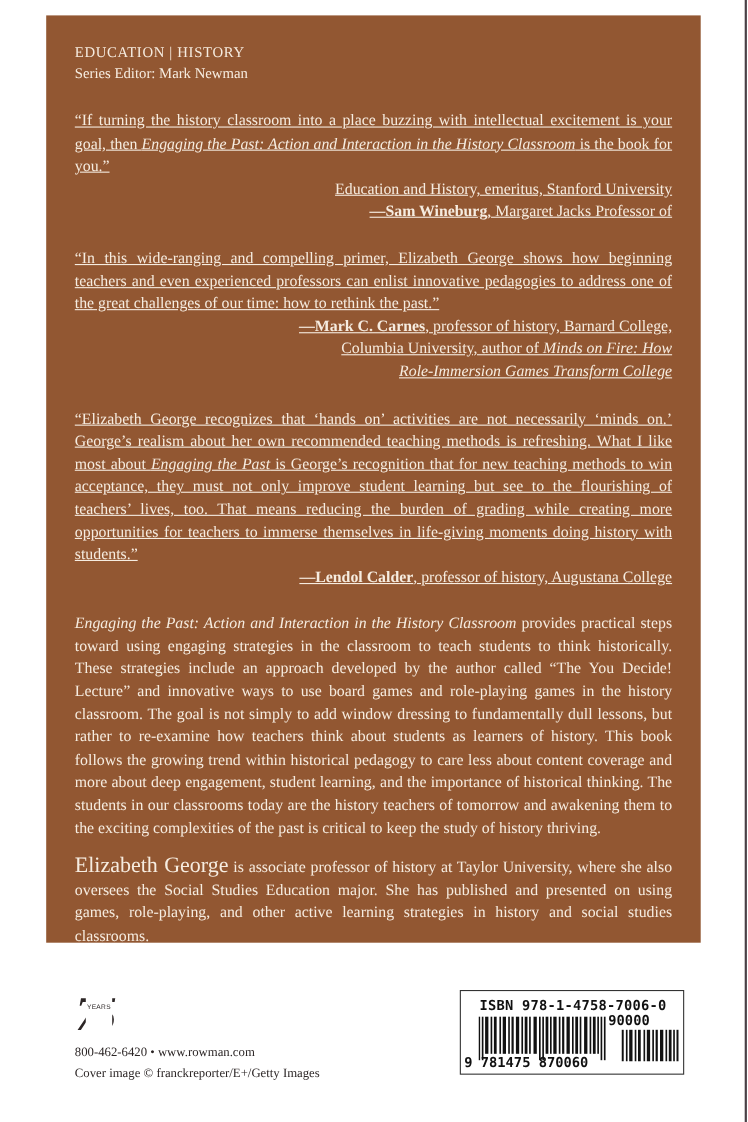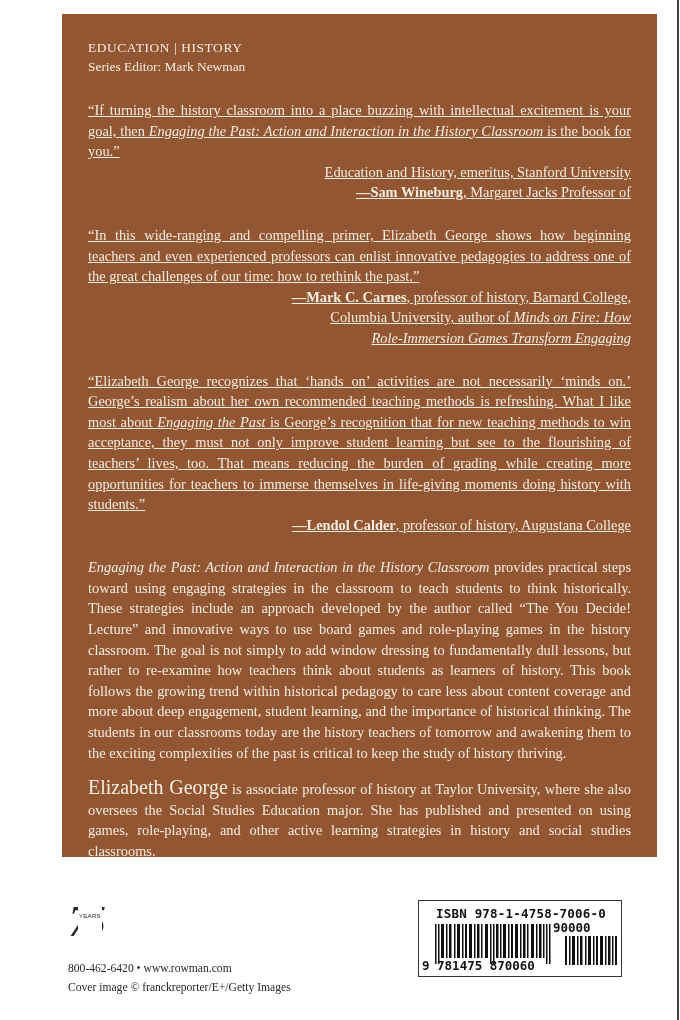--- a/index.html
+++ b/index.html
@@ -5,41 +5,40 @@
   html, body { margin: 0; padding: 0; }
   body {
     width: 680px; height: 1020px; background: #ffffff; position: relative; overflow: hidden;
     font-family: "Liberation Serif", "DejaVu Serif", serif;
   }
   .edge-line { position: absolute; left: 677px; top: 0; width: 2px; height: 1020px; background: #4a4146; }
   .panel {
     position: absolute; left: 42px; top: 14px; width: 595px; height: 843px;
     background: #925732; color: #f6ece0; box-sizing: border-box;
     padding: 24px 26px 0 26px;
-    margin-left: 20px;
   }
   .header { font-size: 13.4px; line-height: 19px; margin-bottom: 24px; }
   .header .cats { letter-spacing: 0.6px; }
   .quote { font-size: 14.4px; line-height: 20.6px; text-align: justify; text-decoration: underline; }
   .quote p { margin: 0; }
   .attr { text-align: right; }
   .attr b { font-weight: bold; }
   .block { margin-bottom: 22px; }
   .desc { font-size: 14.4px; line-height: 20.6px; text-align: justify; margin-bottom: 14px; }
   .bio { font-size: 14.4px; line-height: 20.6px; text-align: justify; }
   .bio .name { font-size: 20px; }
   em { font-style: italic; }
 
   .publisher { position: absolute; left: 68px; top: 896px; color: #2c2626; }
   .logo-row { display: flex; align-items: flex-end; height: 48px; }
   .logo-75 { position: relative; font-family: "Liberation Serif", serif; font-size: 44px; line-height: 44px; font-style: italic; letter-spacing: -6px; width: 56px; }
   .logo-years { position: absolute; left: 10px; bottom: 6px; font-size: 6px; letter-spacing: 0.3px; font-style: normal; font-family: "Liberation Sans", sans-serif; background:#fff; padding:0 1px;}
   .logo-text { font-size: 11.5px; letter-spacing: 3.2px; line-height: 15px; margin-left: 6px; margin-bottom: 4px; }
   .pub-line { font-size: 11.6px; line-height: 19px; }
-  .pub-line.first { margin-top: 15px; }
+  .pub-line.first { margin-top: 3px; }
 
   .barcode-box {
     position: absolute; left: 418px; top: 900px; width: 204px; height: 77px;
     border: 1.5px solid #333; box-sizing: border-box; background: #fff;
     font-family: "DejaVu Sans Mono", "Liberation Mono", monospace; color: #111;
   }
   .isbn-text { position: absolute; left: 17px; top: 5px; font-size: 12.5px; letter-spacing: 0.2px; font-weight: bold; text-align: center;}
   .bars-main { position: absolute; left: 16px; top: 23px; width: 118px; height: 40px; }
   .bars-addon { position: absolute; left: 146px; top: 35px; width: 52px; height: 29px; }
   .addon-text { position: absolute; left: 134px; top: 19px; font-size: 12.5px; font-weight: bold;}
@@ -59,21 +58,21 @@
   <div class="quote block">
     <p><span>“If turning the history classroom into a place buzzing with intellectual excitement is your goal, then </span><em>Engaging the Past: Action and Interaction in the History Classroom</em><span> is the book for you.”</span></p>
     <div class="attr">Education and History, emeritus, Stanford University</div>
     <div class="attr"><b>—Sam Wineburg</b><span>, Margaret Jacks Professor of</span></div>
   </div>
 
   <div class="quote block">
     <p>“In this wide-ranging and compelling primer, Elizabeth George shows how beginning teachers and even experienced professors can enlist innovative pedagogies to address one of the great challenges of our time: how to rethink the past.”</p>
     <div class="attr"><b>—Mark C. Carnes</b><span>, professor of history, Barnard College,</span></div>
     <div class="attr"><span>Columbia University, author of </span><em>Minds on Fire: How</em></div>
-    <div class="attr"><em>Role-Immersion Games Transform Engaging</em></div>
+    <div class="attr"><em>Role-Immersion Games Transform College</em></div>
   </div>
 
   <div class="quote block">
     <p><span>“Elizabeth George recognizes that ‘hands on’ activities are not necessarily ‘minds on.’ George’s realism about her own recommended teaching methods is refreshing. What I like most about </span><em>Engaging the Past</em><span> is George’s recognition that for new teaching methods to win acceptance, they must not only improve student learning but see to the flourishing of teachers’ lives, too. That means reducing the burden of grading while creating more opportunities for teachers to immerse themselves in life-giving moments doing history with students.”</span></p>
     <div class="attr"><b>—Lendol Calder</b><span>, professor of history, Augustana College</span></div>
   </div>
 
   <div class="desc">
     <em>Engaging the Past: Action and Interaction in the History Classroom</em><span> provides practical steps toward using engaging strategies in the classroom to teach students to think historically. These strategies include an approach developed by the author called “The You Decide! Lecture” and innovative ways to use board games and role-playing games in the history classroom. The goal is not simply to add window dressing to fundamentally dull lessons, but rather to re-examine how teachers think about students as learners of history. This book follows the growing trend within historical pedagogy to care less about content coverage and more about deep engagement, student learning, and the importance of historical thinking. The students in our classrooms today are the history teachers of tomorrow and awakening them to the exciting complexities of the past is critical to keep the study of history thriving.</span>
   </div>

